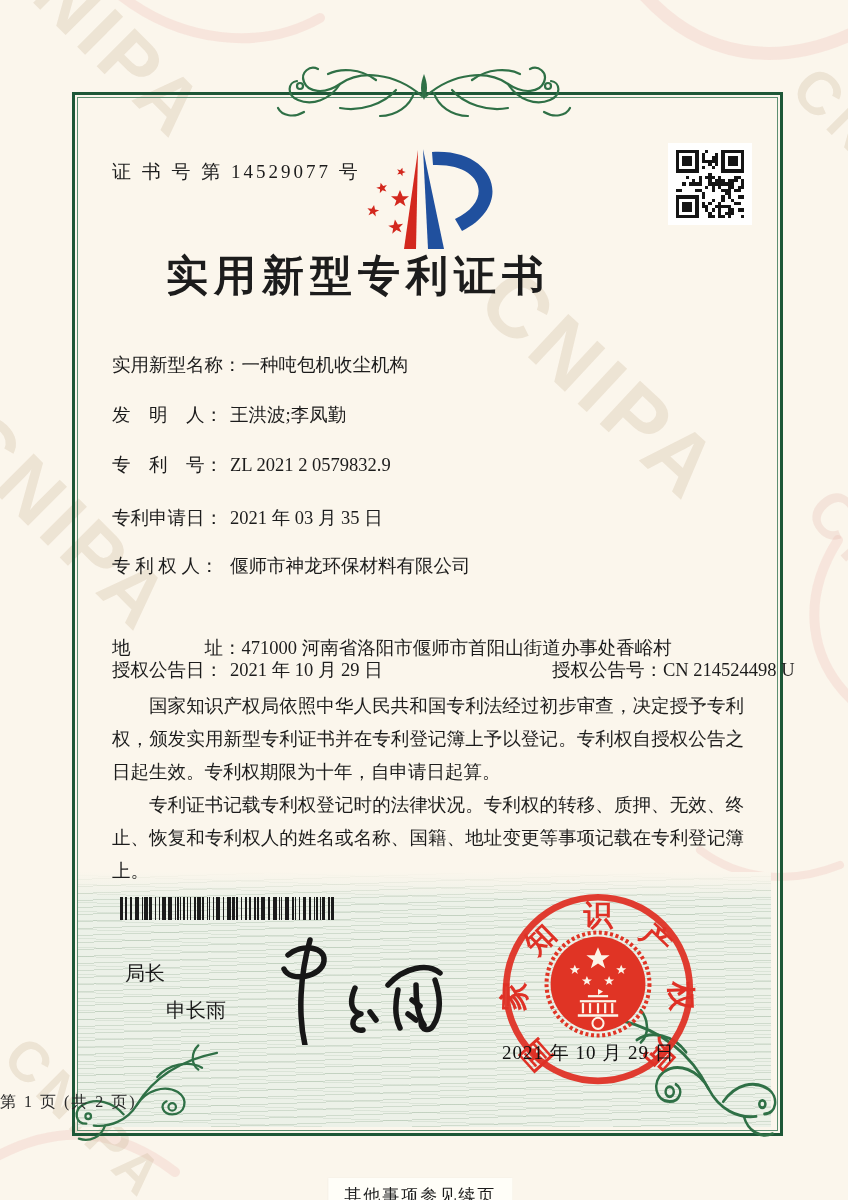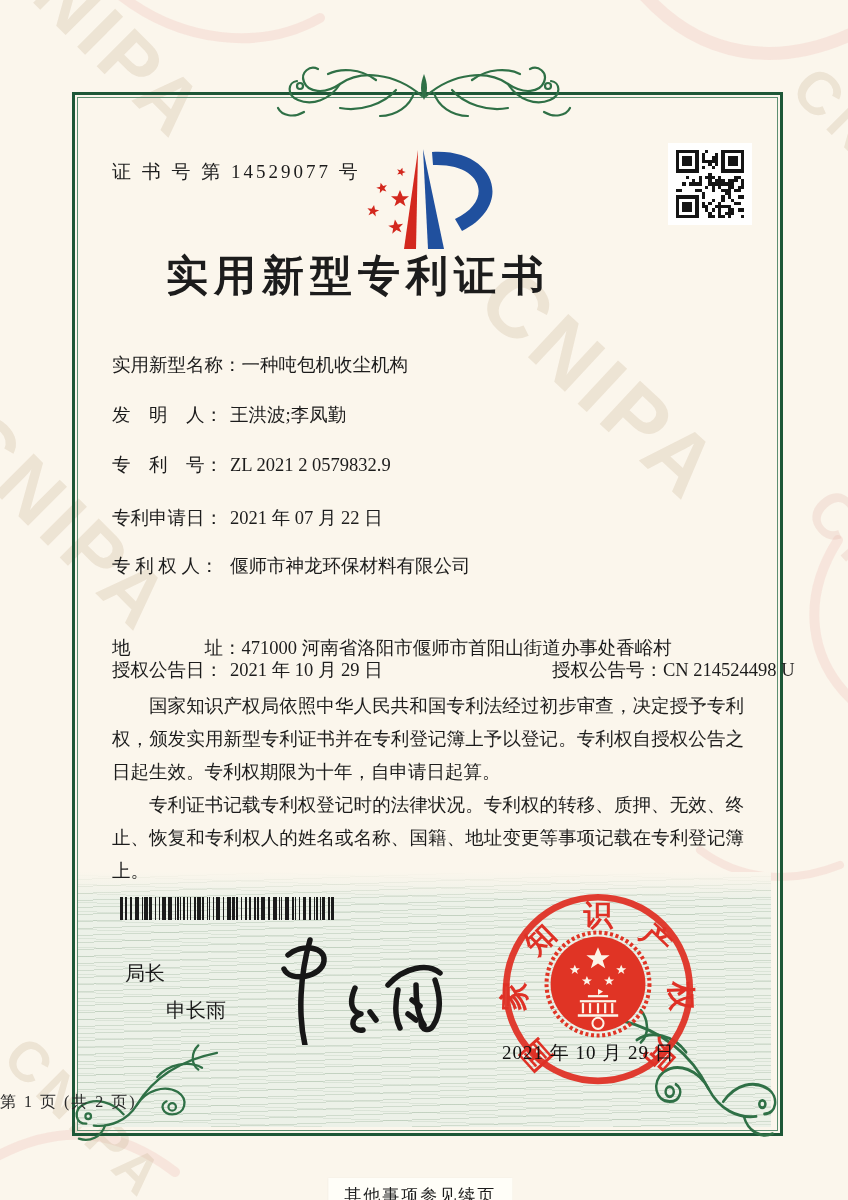--- a/index.html
+++ b/index.html
@@ -263,21 +263,21 @@
   <div class="field-row" style="top:352px;">
     <span class="field-label">实用新型名称：</span><span class="field-value">一种吨包机收尘机构</span>
   </div>
   <div class="field-row" style="top:402px;">
     <span class="field-label">发　明　人：</span><span class="field-value">王洪波;李凤勤</span>
   </div>
   <div class="field-row" style="top:452px;">
     <span class="field-label">专　利　号：</span><span class="field-value">ZL 2021 2 0579832.9</span>
   </div>
   <div class="field-row" style="top:505px;">
-    <span class="field-label">专利申请日：</span><span class="field-value">2021 年 07 月 22 日</span>
+    <span class="field-label">专利申请日：</span><span class="field-value">2021 年 03 月 35 日</span>
   </div>
   <div class="field-row" style="top:553px;">
     <span class="field-label">专 利 权 人：</span><span class="field-value">偃师市神龙环保材料有限公司</span>
   </div>
   <div class="field-row" style="top:635px;">
     <span class="field-label">地　　　　址：</span><span class="field-value">471000 河南省洛阳市偃师市首阳山街道办事处香峪村</span>
   </div>
   <div class="field-row" style="top:657px;width:660px;">
     <span class="field-label">授权公告日：</span><span class="field-value">2021 年 10 月 29 日</span>
     <span class="grant-pair">

